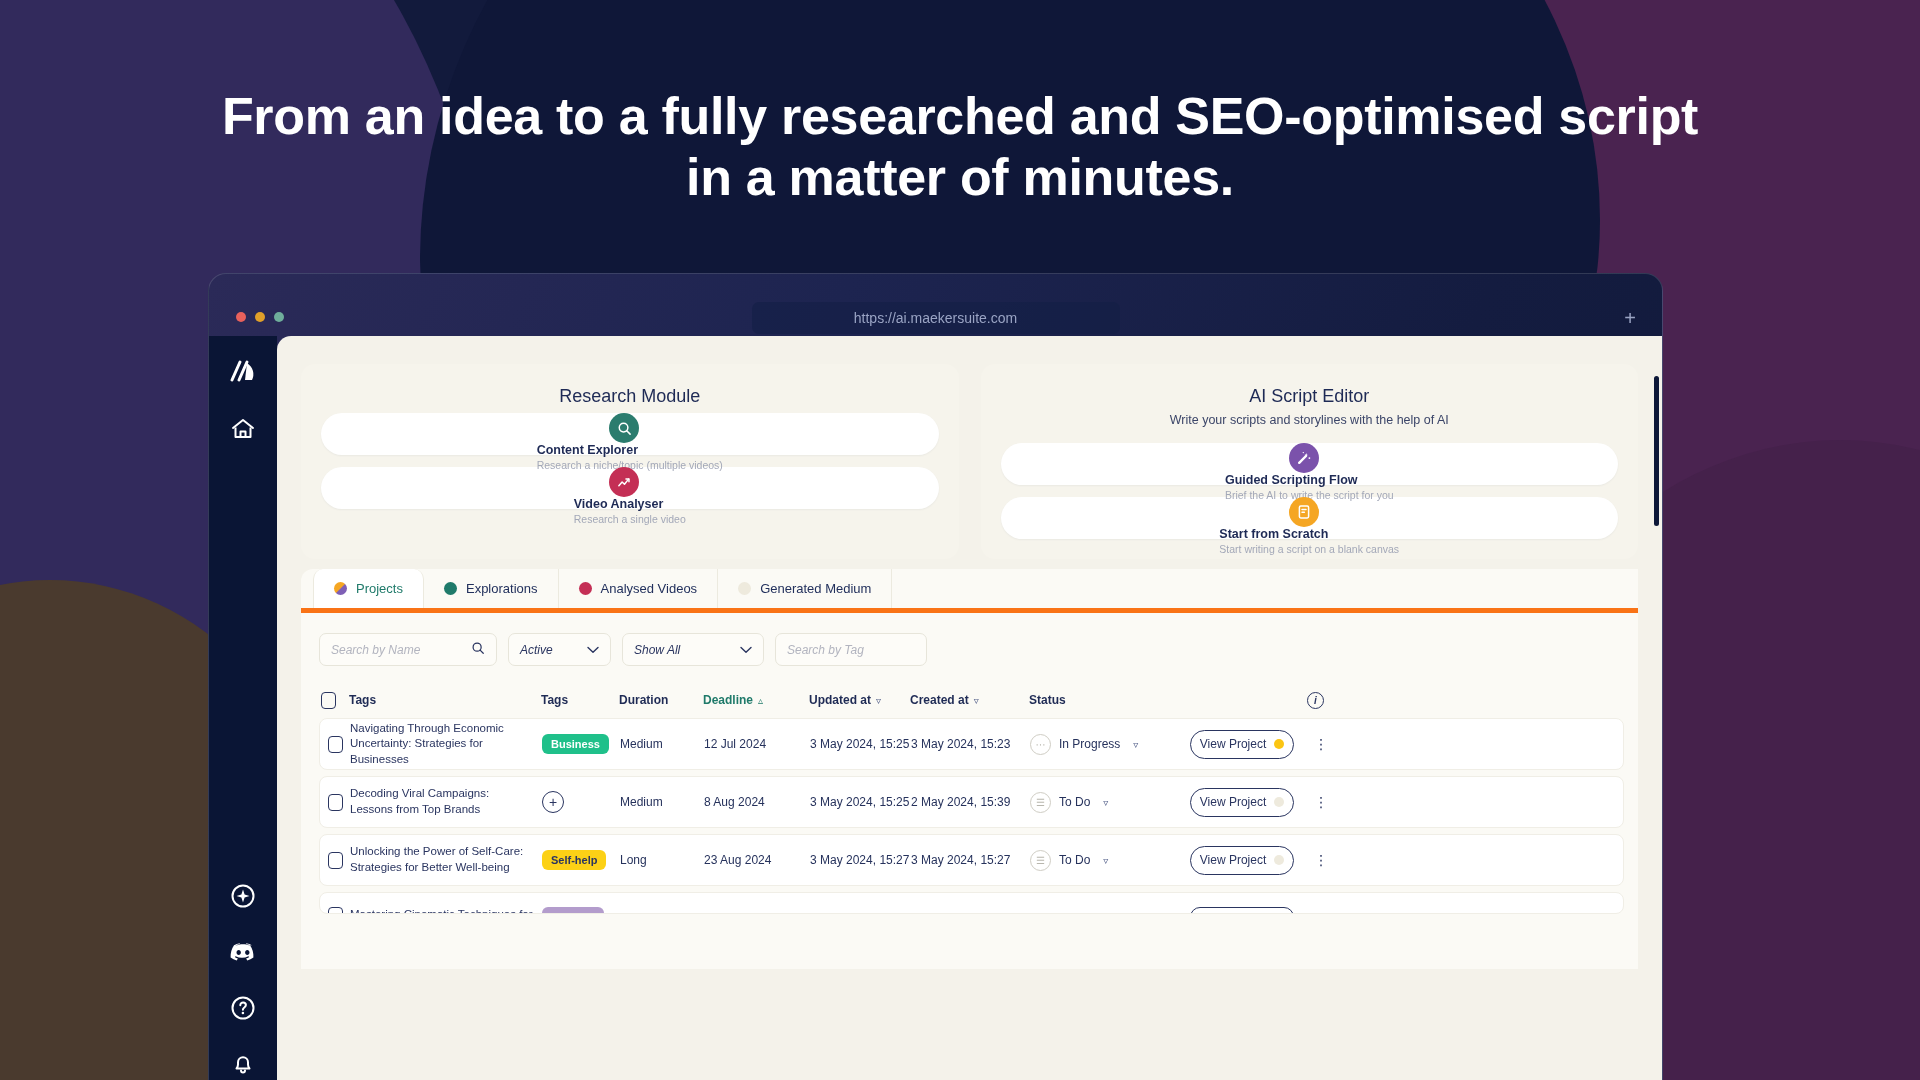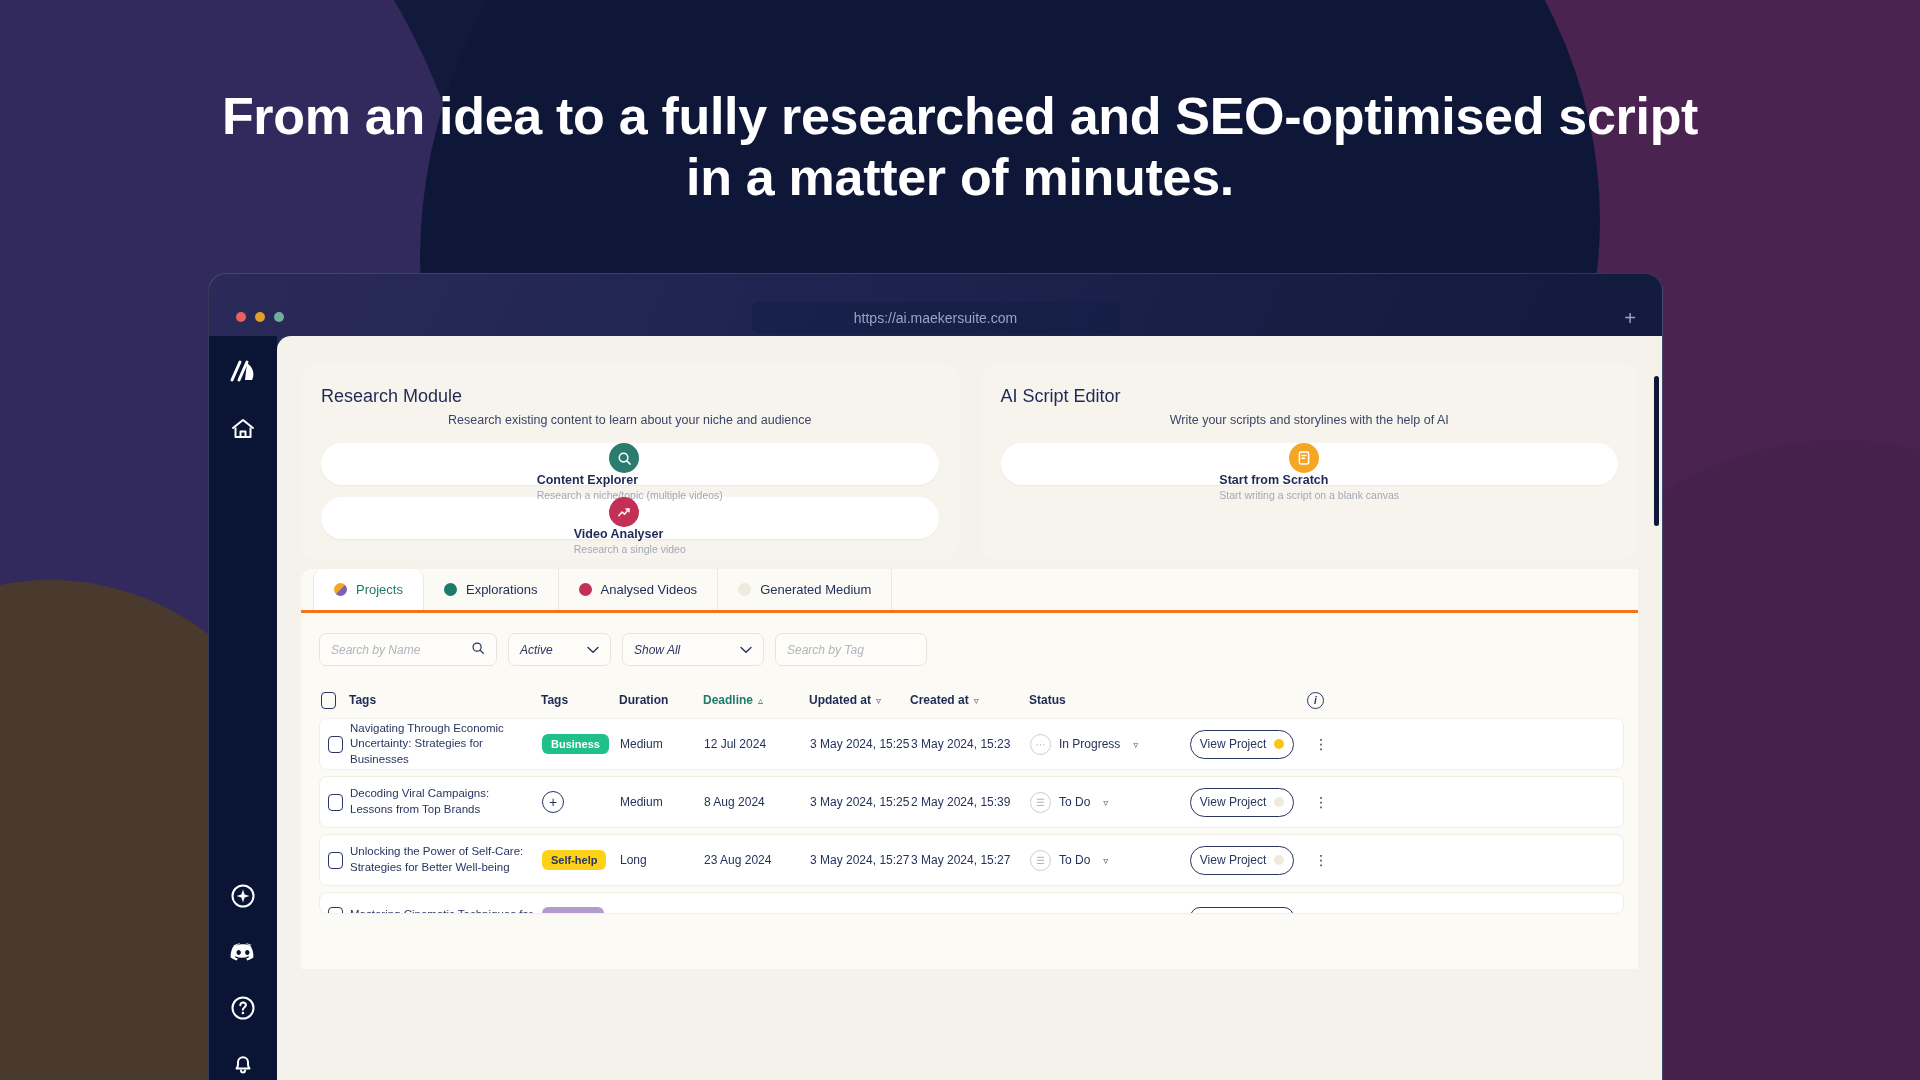--- a/index.html
+++ b/index.html
@@ -148,20 +148,21 @@
     display: flex; gap: 22px;
     padding: 14px 24px 10px 10px;
   }
   .module {
     flex: 1;
     background: #f6f4ec;
     border-radius: 14px;
     padding: 22px 20px 20px 20px;
   }
   .module-title {
+    text-align: center;
     font-size: 18px;
     color: #1e2a55;
     margin-bottom: 6px;
   }
   .module-sub {
     text-align: center;
     font-size: 12.5px;
     color: #3b4568;
     margin-bottom: 16px;
   }
@@ -191,21 +192,21 @@
     background: #fbfaf5;
     border-radius: 12px 0 0 0;
     margin-right: 24px;
     margin-left: 10px;
     min-height: 400px;
     overflow: hidden;
   }
   #tabs {
     display: flex;
     padding-left: 12px;
-    border-bottom: 3px solid #f97316;
+    border-bottom: 5px solid #f97316;
     height: 44px;
   }
   .tab {
     display: flex; align-items: center; gap: 9px;
     padding: 0 20px;
     font-size: 13px;
     color: #22305c;
     border-right: 1px solid #eceadf;
     height: 100%;
   }
@@ -395,21 +396,20 @@
       </div>
     </div>
 
     <div id="content">
       <div id="scrollbar"></div>
 
       <div id="modules">
 
         <div class="module">
           <div class="module-title">Research Module</div>
-          <div class="module-sub">Research existing content to learn about your niche and audience</div>
 
           <div class="action-row">
             <div class="action-icon" style="background:#2b7c6e">
               <svg width="15" height="15" viewBox="0 0 16 16" fill="none">
                 <circle cx="7" cy="7" r="4.6" stroke="#fff" stroke-width="1.6"></circle>
                 <path d="M10.4 10.4 L14 14" stroke="#fff" stroke-width="1.6" stroke-linecap="round"></path>
               </svg>
             </div>
             <div>
               <div class="action-title">Content Explorer</div>
@@ -428,20 +428,34 @@
               <div class="action-title">Video Analyser</div>
               <div class="action-sub">Research a single video</div>
             </div>
           </div>
         </div>
 
         <div class="module">
           <div class="module-title">AI Script Editor</div>
           <div class="module-sub">Write your scripts and storylines with the help of AI</div>
 
+          <div class="action-row">
+            <div class="action-icon" style="background:#7b52ab">
+              <svg width="16" height="16" viewBox="0 0 16 16" fill="none">
+                <path d="M3.2 12.8 L10 6" stroke="#fff" stroke-width="2.4" stroke-linecap="round"></path>
+                <path d="M10.2 3.1 l.5 1.3 1.3.5-1.3.5-.5 1.3-.5-1.3-1.3-.5 1.3-.5Z" fill="#fff"></path>
+                <circle cx="13.4" cy="8.1" r="0.9" fill="#fff"></circle>
+                <circle cx="7.3" cy="2.6" r="0.7" fill="#fff"></circle>
+              </svg>
+            </div>
+            <div>
+              <div class="action-title">Guided Scripting Flow</div>
+              <div class="action-sub">Brief the AI to write the script for you</div>
+            </div>
+          </div>
 
           <div class="action-row">
             <div class="action-icon" style="background:#f5a623">
               <svg width="14" height="16" viewBox="0 0 14 16" fill="none">
                 <rect x="2.4" y="2" width="9.2" height="12" rx="1.4" stroke="#fff" stroke-width="1.5"></rect>
                 <path d="M5 5.6 H9" stroke="#fff" stroke-width="1.5" stroke-linecap="round"></path>
                 <path d="M5 8.2 H7.4" stroke="#fff" stroke-width="1.5" stroke-linecap="round"></path>
               </svg>
             </div>
             <div>

